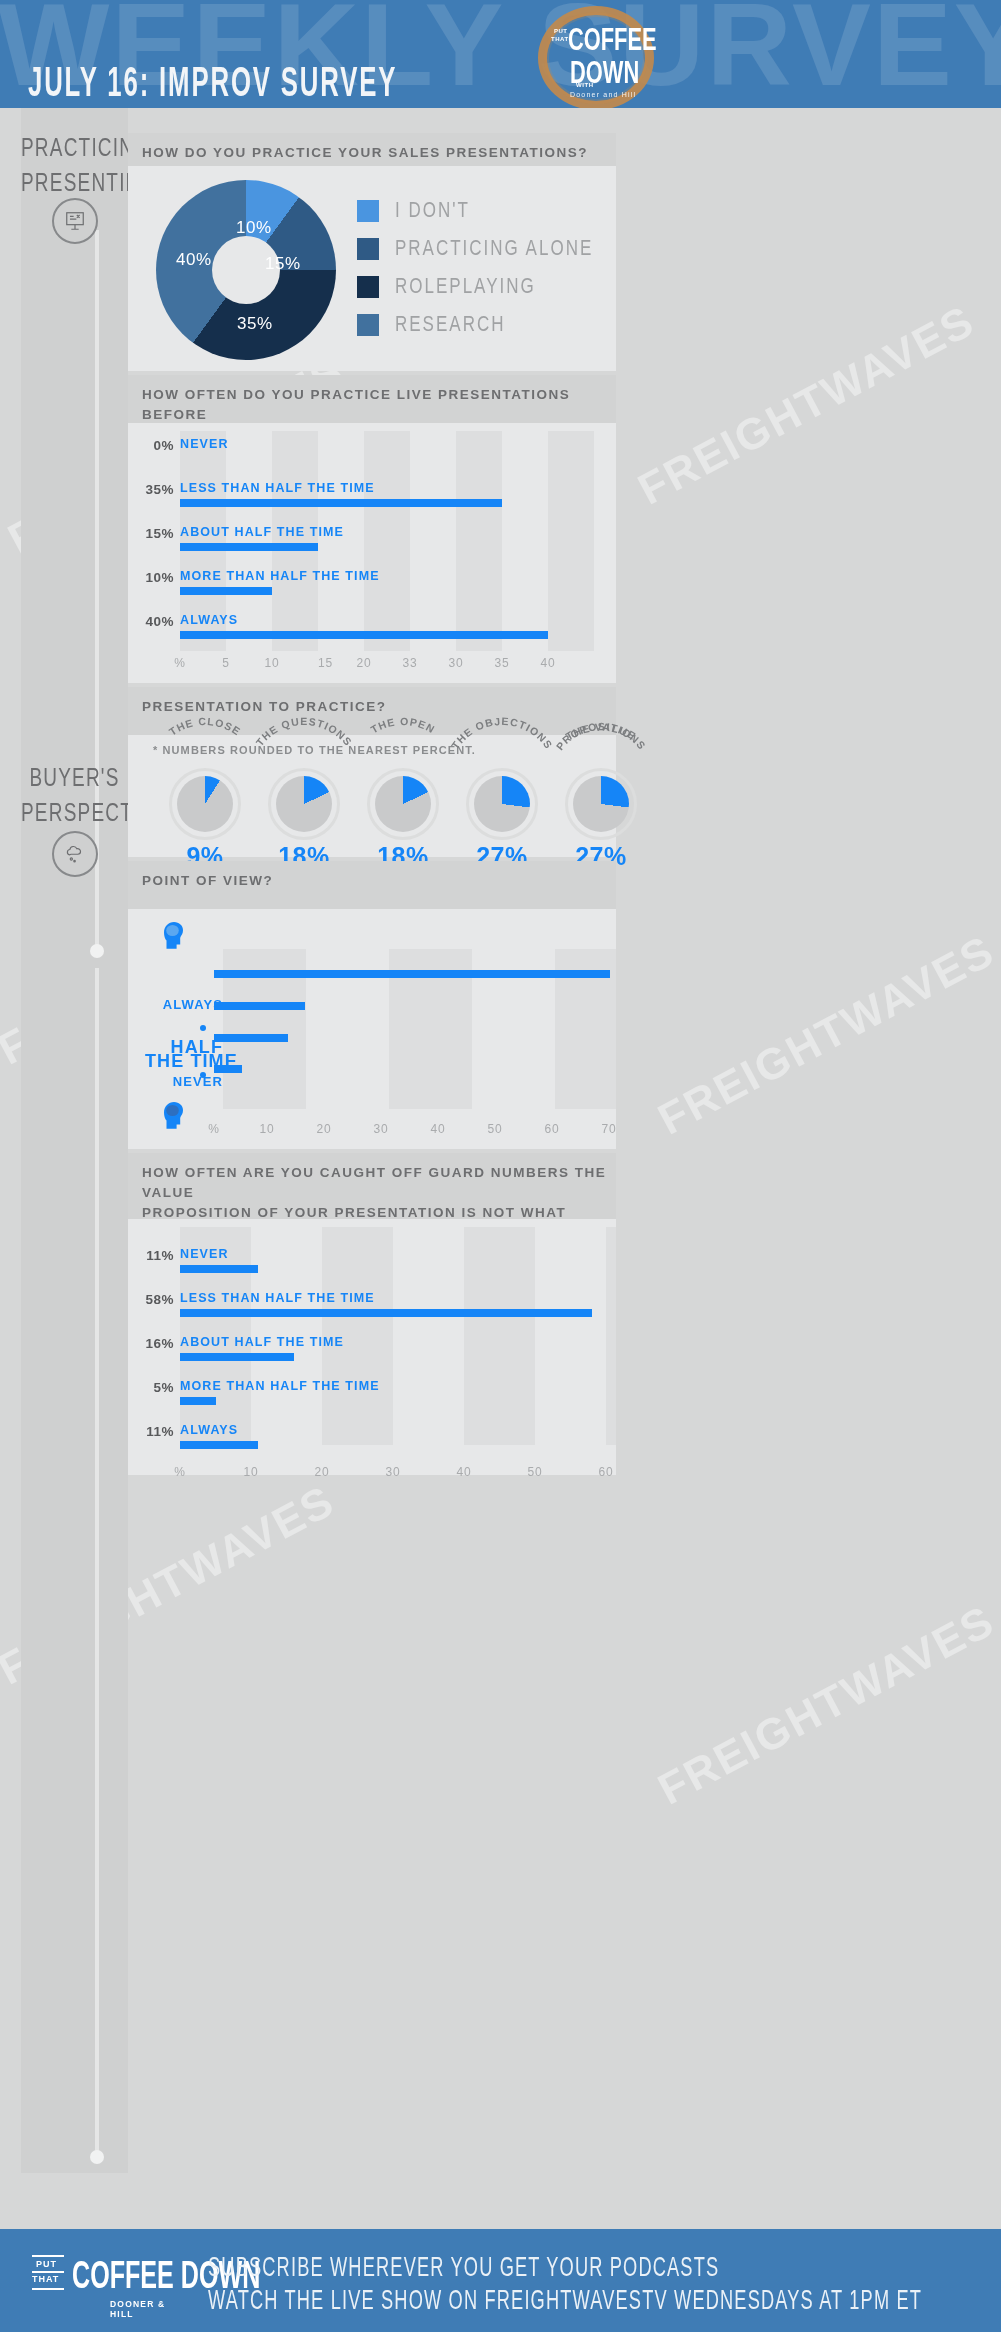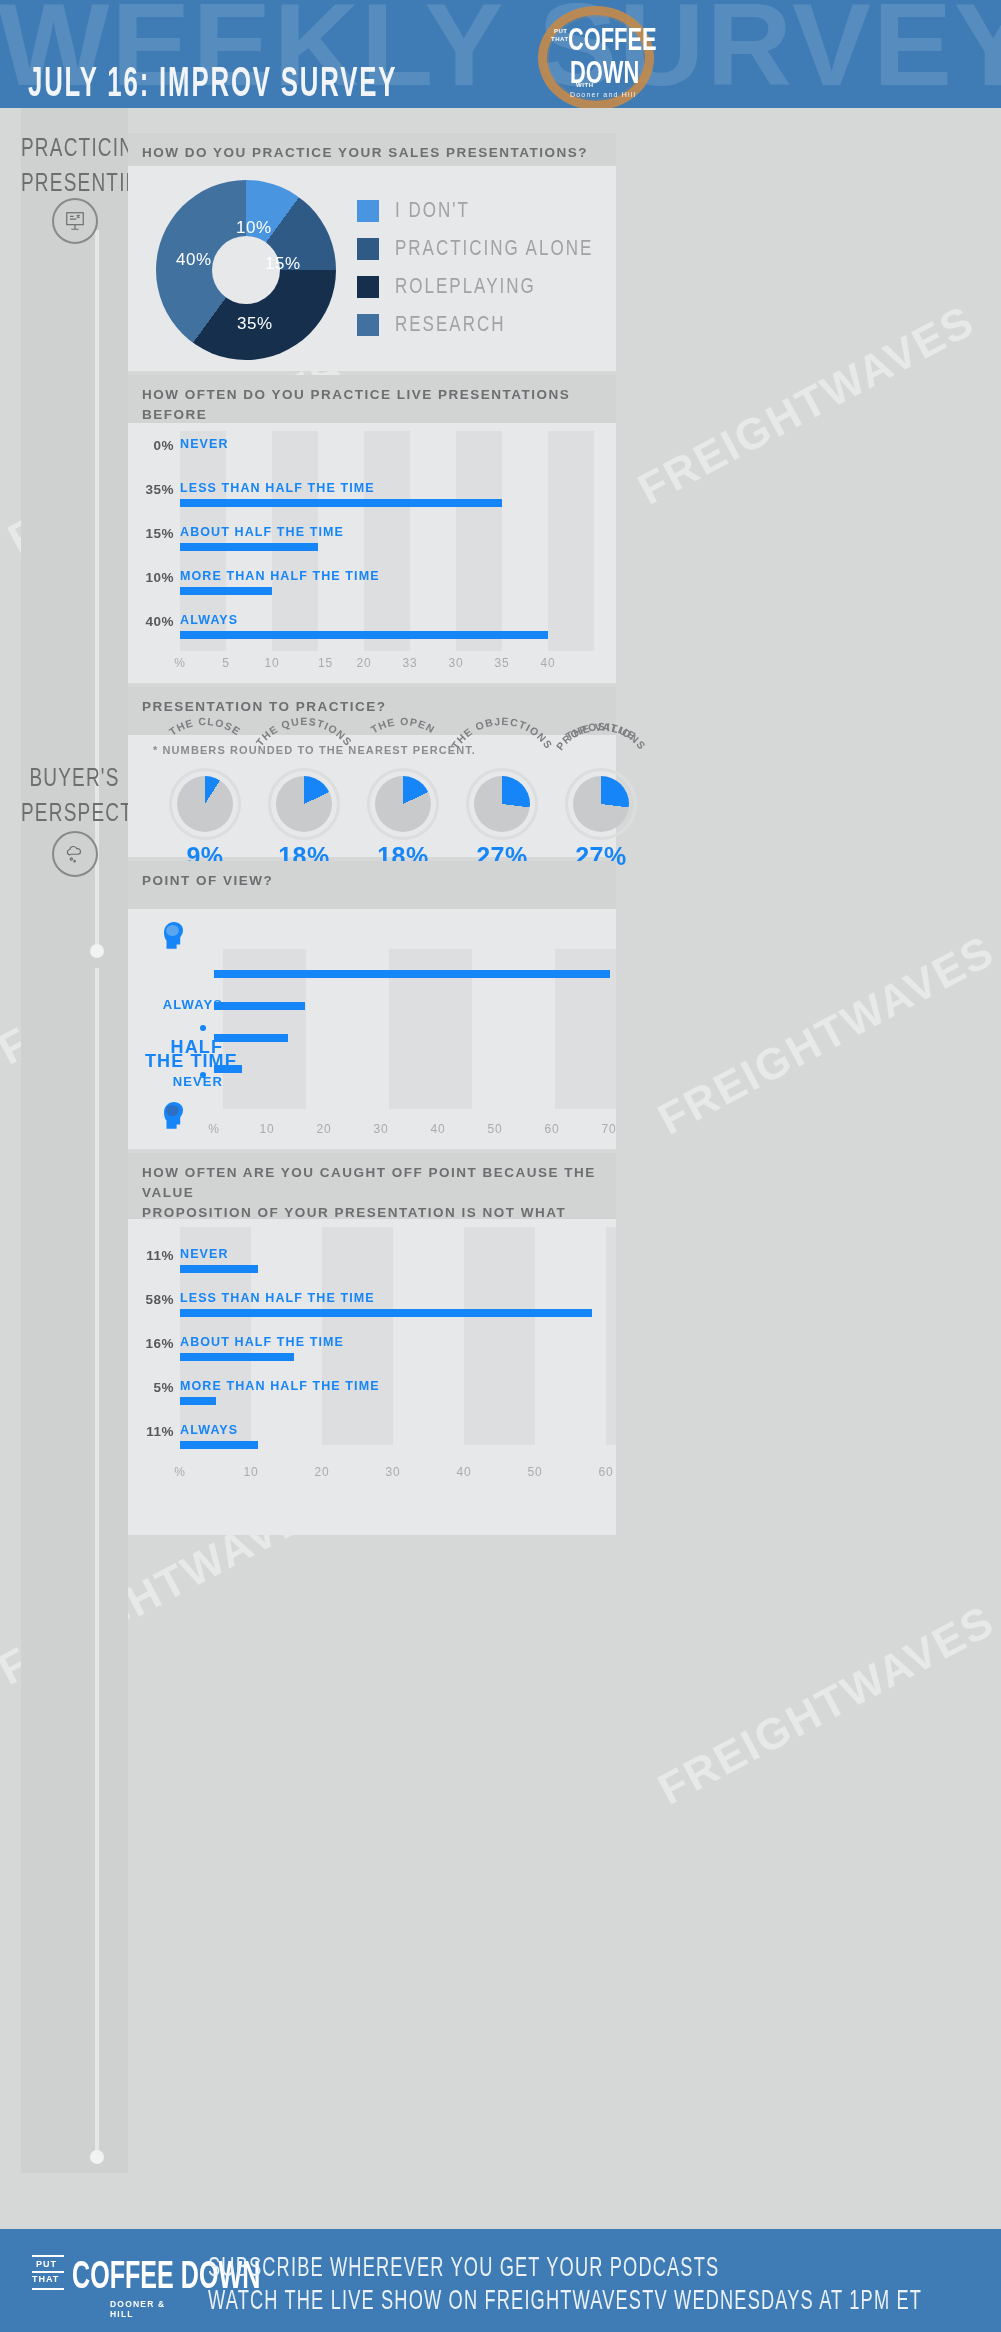--- a/index.html
+++ b/index.html
@@ -419,26 +419,26 @@
   <div class="tick" style="left:124px; top:213px;">10</div>
   <div class="tick" style="left:181px; top:213px;">20</div>
   <div class="tick" style="left:238px; top:213px;">30</div>
   <div class="tick" style="left:295px; top:213px;">40</div>
   <div class="tick" style="left:352px; top:213px;">50</div>
   <div class="tick" style="left:409px; top:213px;">60</div>
   <div class="tick" style="left:466px; top:213px;">70</div>
 </div>
 
 <div class="qbar" style="left:128px; top:1153px; width:488px; height:66px;">
-  <div>HOW OFTEN ARE YOU CAUGHT OFF POINT BECAUSE THE VALUE</div>
+  <div>HOW OFTEN ARE YOU CAUGHT OFF GUARD NUMBERS THE VALUE</div>
   <div>PROPOSITION OF YOUR PRESENTATION IS NOT WHAT YOUR</div>
   <div>PROSPECT OR CUSTOMER IS LOOKING FOR?</div>
 </div>
 
-<div class="panel" style="left:128px; top:1219px; width:488px; height:316px;">
+<div class="panel" style="left:128px; top:1219px; width:488px; height:256px;">
 
   <div class="bandcol" style="left:52px;  top:8px; width:71px; height:218px;"></div>
   <div class="bandcol" style="left:194px; top:8px; width:71px; height:218px;"></div>
   <div class="bandcol" style="left:336px; top:8px; width:71px; height:218px;"></div>
   <div class="bandcol" style="left:478px; top:8px; width:10px; height:218px;"></div>
 
   <div class="barpct" style="left:0px;  top:29px;">11%</div>
   <div class="barlabel" style="left:52px; top:28px;">NEVER</div>
   <div class="bar" style="left:52px; top:46px; width:78px;"></div>
 

